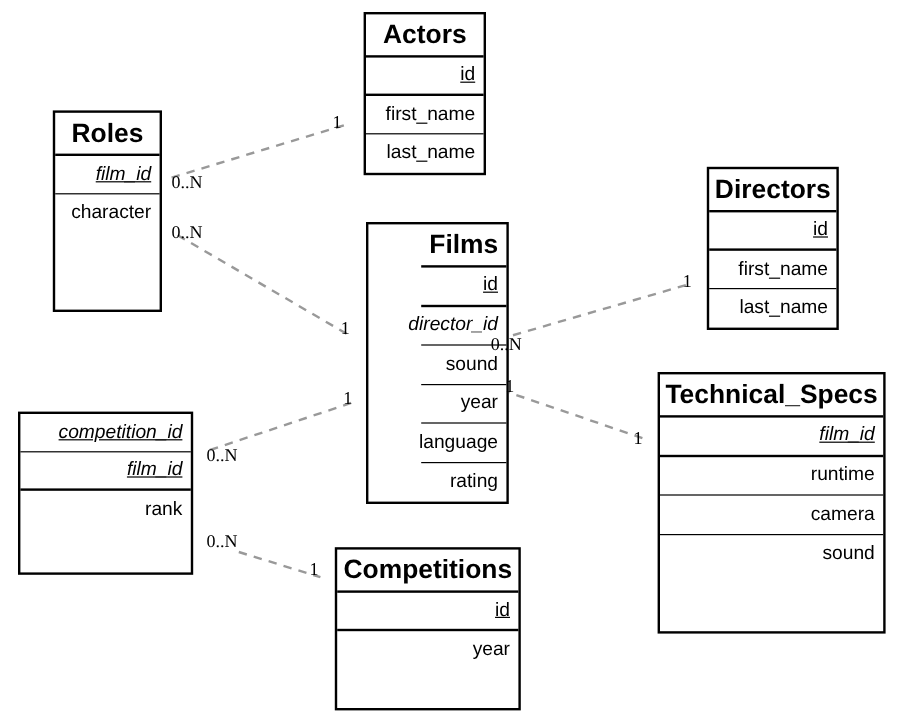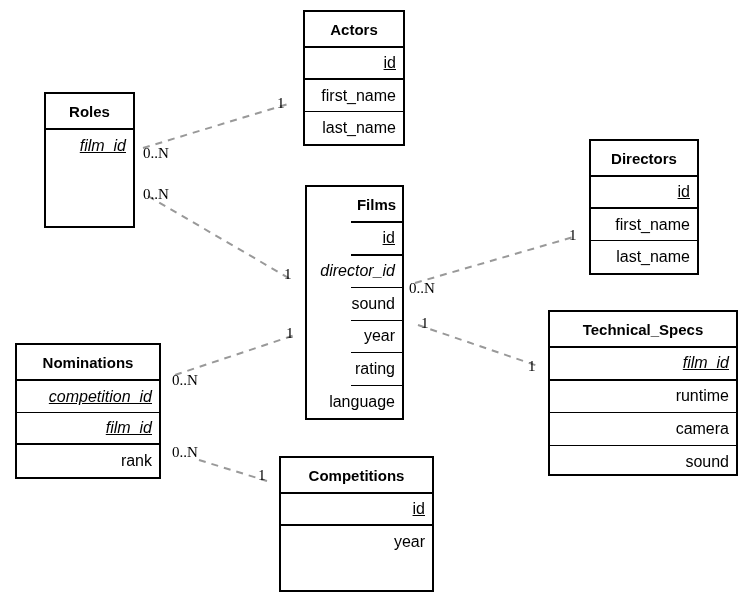--- a/index.html
+++ b/index.html
@@ -16,21 +16,21 @@
   .entity{
     position:absolute;
     background:#ffffff;
     border:2px solid #000000;
     box-sizing:border-box;
     z-index:2;
   }
   .entity-title{
     text-align:center;
     font-weight:bold;
-    font-size:15px;
+    font-size:22px;
     color:#000000;
     box-sizing:border-box;
     display:flex;align-items:center;justify-content:center;
     border-bottom:2px solid #000000;
   }
   .attr{
     text-align:right;
     font-size:16px;
     color:#000000;
     box-sizing:border-box;
@@ -74,76 +74,78 @@
         <div class="attr pk keysep" style="height: 32px;">
           <span class="txt">id</span>
         </div>
         <div class="attr" style="height: 32px;">
           <span class="txt">first_name</span>
         </div>
         <div class="attr" style="height: 32px;">
           <span class="txt">last_name</span>
         </div>
       </div>
-      <div class="entity" style="left: 44px; top: 92px; width: 91px; height: 136px;">
+      <div class="entity" style="left: 44px; top: 92px; width: 91px; height: 168px;">
         <div class="entity-title" style="height: 36px;">Roles</div>
         <div class="attr pk fk" style="height: 32px;">
           <span class="txt">film_id</span>
+        </div>
+        <div class="attr" style="height: 32px;">
+          <span class="txt">character</span>
         </div>
       </div>
       <div class="entity" style="left: 589px; top: 139px; width: 110px; height: 136px;">
         <div class="entity-title" style="height: 36px;">Directors</div>
         <div class="attr pk keysep" style="height: 32px;">
           <span class="txt">id</span>
         </div>
         <div class="attr" style="height: 32px;">
           <span class="txt">first_name</span>
         </div>
         <div class="attr" style="height: 32px;">
           <span class="txt">last_name</span>
         </div>
       </div>
-      <div class="entity" style="left: 305px; top: 185px; width: 99px; height: 235px; padding-left: 44px;">
+      <div class="entity" style="left: 305px; top: 185px; width: 119px; height: 235px; padding-left: 44px;">
         <div class="entity-title" style="height: 36px;">Films</div>
         <div class="attr pk keysep" style="height: 32.5px;">
           <span class="txt">id</span>
         </div>
         <div class="attr fk" style="height: 32.5px;">
           <span class="txt">director_id</span>
         </div>
         <div class="attr" style="height: 32.5px;">
           <span class="txt">sound</span>
         </div>
         <div class="attr" style="height: 32.5px;">
           <span class="txt">year</span>
         </div>
         <div class="attr" style="height: 32.5px;">
+          <span class="txt">language</span>
+        </div>
+        <div class="attr" style="height: 32.5px;">
           <span class="txt">rating</span>
         </div>
-        <div class="attr" style="height: 32.5px;">
-          <span class="txt">language</span>
-        </div>
       </div>
-      <div class="entity" style="left: 548px; top: 310px; width: 190px; height: 166px;">
+      <div class="entity" style="left: 548px; top: 310px; width: 190px; height: 218px;">
         <div class="entity-title" style="height: 36px;">Technical_Specs</div>
         <div class="attr pk fk keysep" style="height: 32.5px;">
           <span class="txt">film_id</span>
         </div>
         <div class="attr" style="height: 32.5px; text-align: center;">
           <span class="txt">runtime</span>
         </div>
         <div class="attr" style="height: 32.5px; text-align: right;">
           <span class="txt">camera</span>
         </div>
         <div class="attr" style="height: 32.5px;">
           <span class="txt">sound</span>
         </div>
       </div>
       <div class="entity" style="left: 15px; top: 343px; width: 146px; height: 136px;">
-        <div class="entity-title" style="height: 36px;">Nominations</div>
         <div class="attr pk fk" style="height: 32px;">
           <span class="txt">competition_id</span>
         </div>
         <div class="attr pk fk keysep" style="height: 32px;">
           <span class="txt">film_id</span>
         </div>
         <div class="attr" style="height: 32px; padding-left: 41px;">
           <span class="txt">rank</span>
         </div>
       </div>

